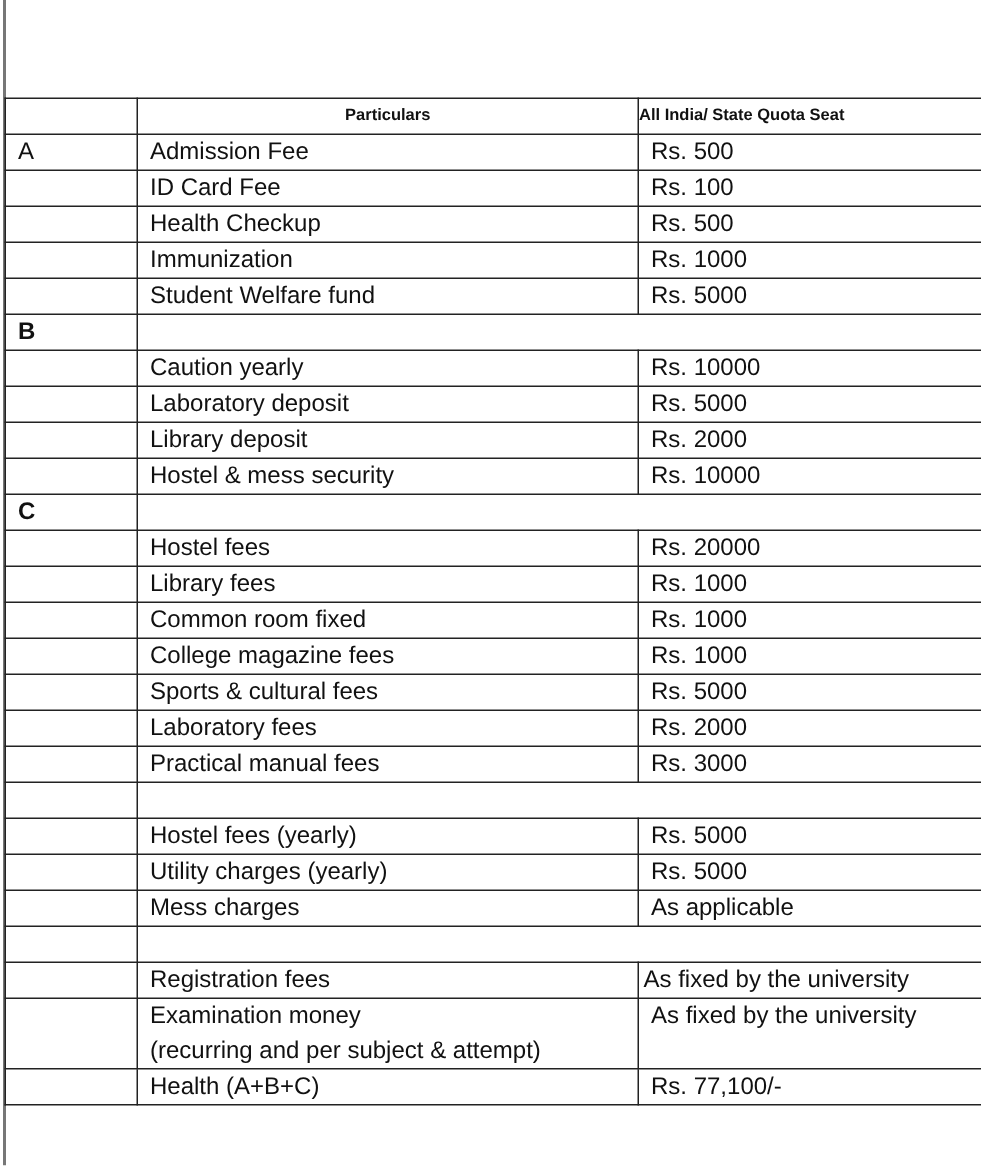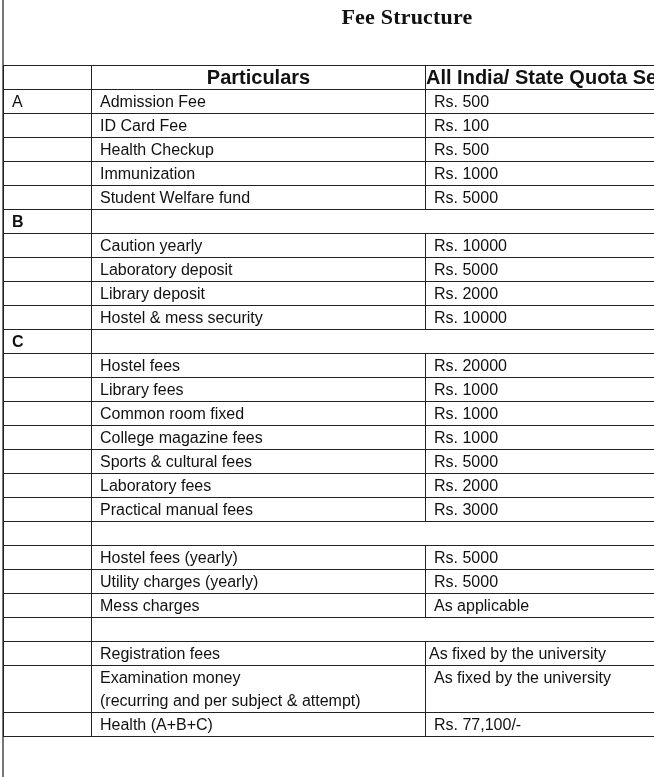--- a/index.html
+++ b/index.html
@@ -2,39 +2,38 @@
 <html><head>
 <meta charset="utf-8">
 <style>
   html, body { margin: 0; padding: 0; background: #ffffff; }
   body { width: 654px; height: 777px; overflow: hidden; position: relative; font-family: "Liberation Sans", sans-serif; color: #111; }
   .page { position: absolute; left: 0; top: 0; width: 654px; height: 777px; }
   .left-rule { position: absolute; left: 2px; top: 0; width: 2px; height: 777px; background: #777; }
   .title { position: absolute; left: 0; width: 654px; top: 4px; text-align: center; font-family: "Liberation Serif", "DejaVu Serif", serif; font-weight: bold; font-size: 22px; padding-left: 160px; box-sizing: border-box; color: #111; letter-spacing: 0.2px; }
   table.fees { position: absolute; left: 3px; top: 65px; width: 660px; border-collapse: collapse; table-layout: fixed; }
   table.fees td, table.fees th { border: 1px solid #222; padding: 0 0 0 8px; font-size: 16px; height: 23px; line-height: 23px; vertical-align: top; white-space: nowrap; overflow: hidden; }
-  table.fees th { font-weight: bold; font-size: 20px; margin-top: 32px; }
+  table.fees th { font-weight: bold; font-size: 11px; margin-top: 32px; }
   table.fees th.particulars { text-align: center; padding-left: 0; }
   table.fees th.quota { text-align: left; padding-left: 0; }
   col.c-sec { width: 88px; }
   col.c-part { width: 334px; }
   col.c-amt { width: 238px; }
   td.sec { border-bottom: none; border-top: none; }
   td.sec.first { border-top: 1px solid #222; }
   td.sec-b, td.sec-c { font-weight: bold; }
   td.amt { padding-left: 7px; }
   tr.blank td.merged { border-right: none; }
   tr.tall td { height: 46px; line-height: 23px; }
 </style>
 </head>
 <body>
 
 <div class="page">
   <div class="left-rule"></div>
-  <div class="title">Fee Structure</div>
 
   <table class="fees">
     <colgroup>
         <col class="c-sec">
         <col class="c-part">
         <col class="c-amt">
       </colgroup>
     <tbody>
         <tr>
       <th></th>

